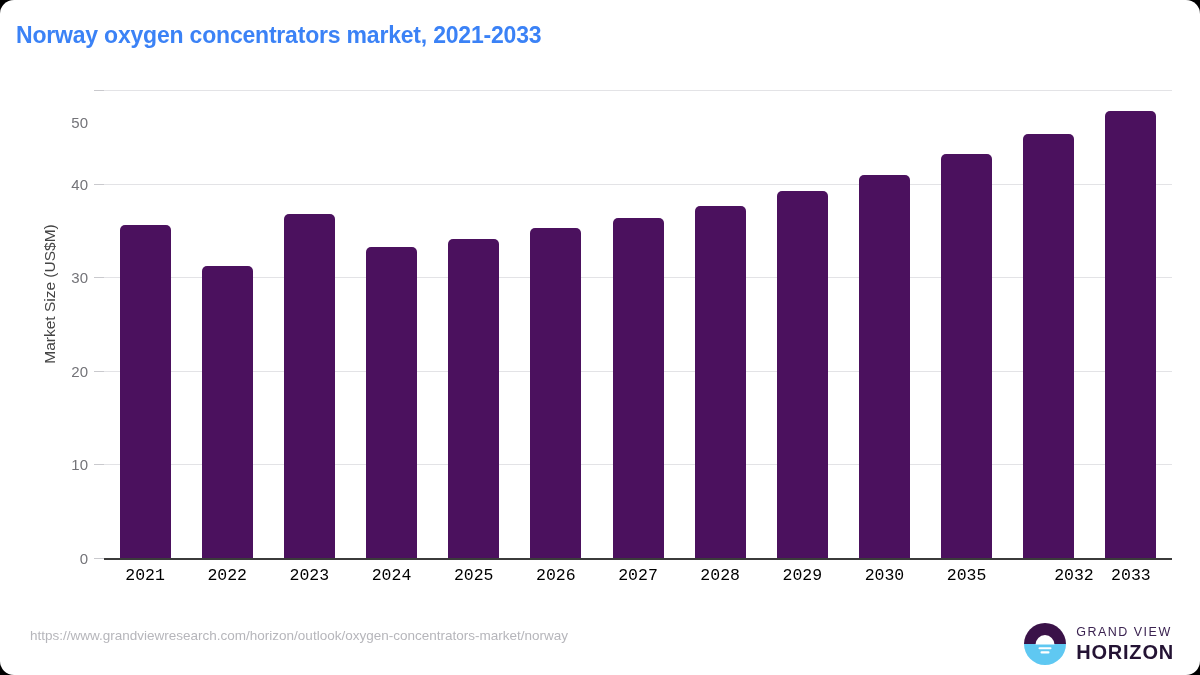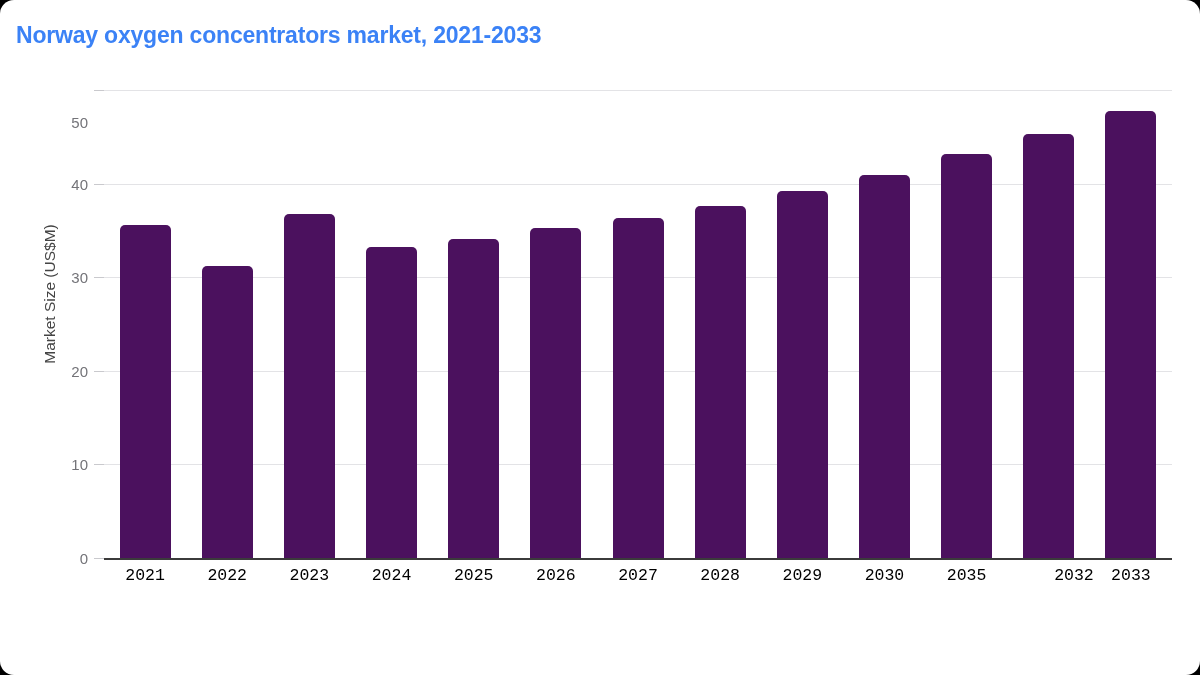--- a/index.html
+++ b/index.html
@@ -200,15 +200,36 @@
         <div class="xtick" style="left: 802.308px; text-align: center;">2029</div>
         <div class="xtick" style="left: 884.462px; text-align: center;">2030</div>
         <div class="xtick" style="left: 966.615px;">2035</div>
         <div class="xtick" style="left: 1048.77px; text-align: right;">2032</div>
         <div class="xtick" style="left: 1130.92px;">2033</div>
       </div>
 
     <div class="axis-line" style="top:558px;"></div>
   </div>
 
-
+  <div class="footer-url">https://www.grandviewresearch.com/horizon/outlook/oxygen-concentrators-market/norway</div>
+
+  <div class="logo">
+    <svg class="logo-mark" viewBox="0 0 44 44">
+      <defs>
+        <clipPath id="circClip">
+            <circle cx="22" cy="22" r="21"></circle>
+          </clipPath>
+      </defs>
+      <g clip-path="url(#circClip)">
+        <rect x="0" y="0" width="44" height="22" fill="#3A1248"></rect>
+        <rect x="0" y="22" width="44" height="22" fill="#5FC8F2"></rect>
+        <path d="M12.5 22.6 A9.5 9.5 0 0 1 31.5 22.6 Z" fill="#ffffff"></path>
+        <rect x="15.5" y="25.2" width="13" height="2.1" rx="1" fill="#ffffff"></rect>
+        <rect x="17.5" y="29.3" width="9" height="2.1" rx="1" fill="#ffffff"></rect>
+      </g>
+    </svg>
+    <div class="logo-text">
+      <span class="logo-top">GRAND VIEW</span>
+      <span class="logo-bottom">HORIZON</span>
+    </div>
+  </div>
 
 </div>
 
 </body></html>

